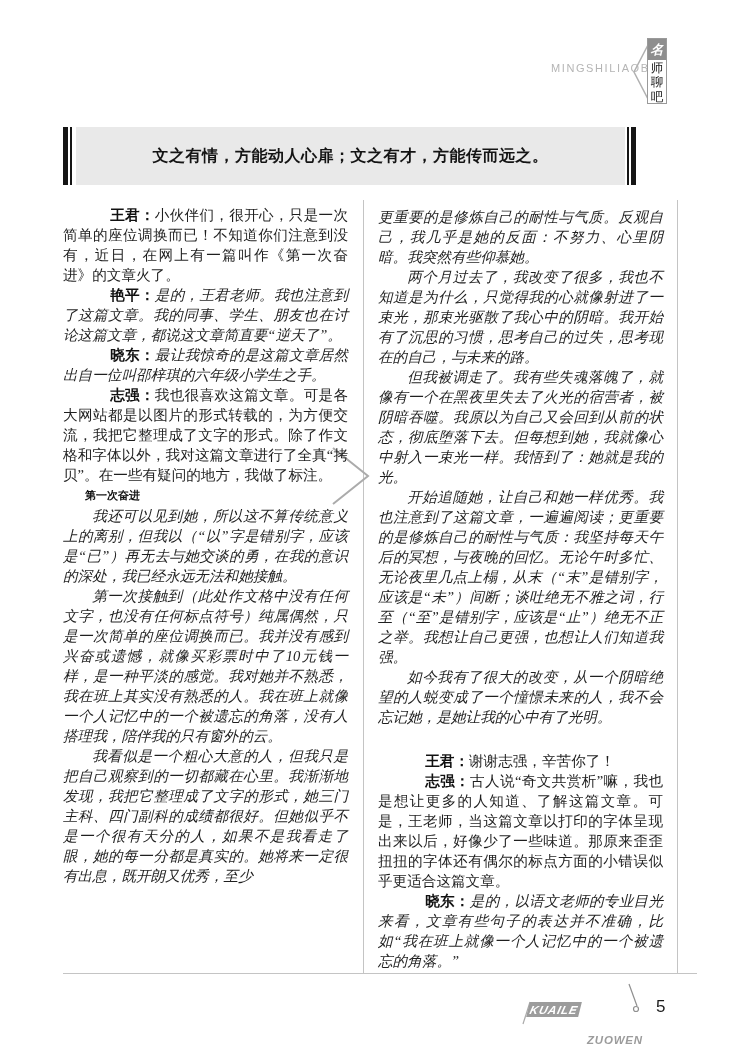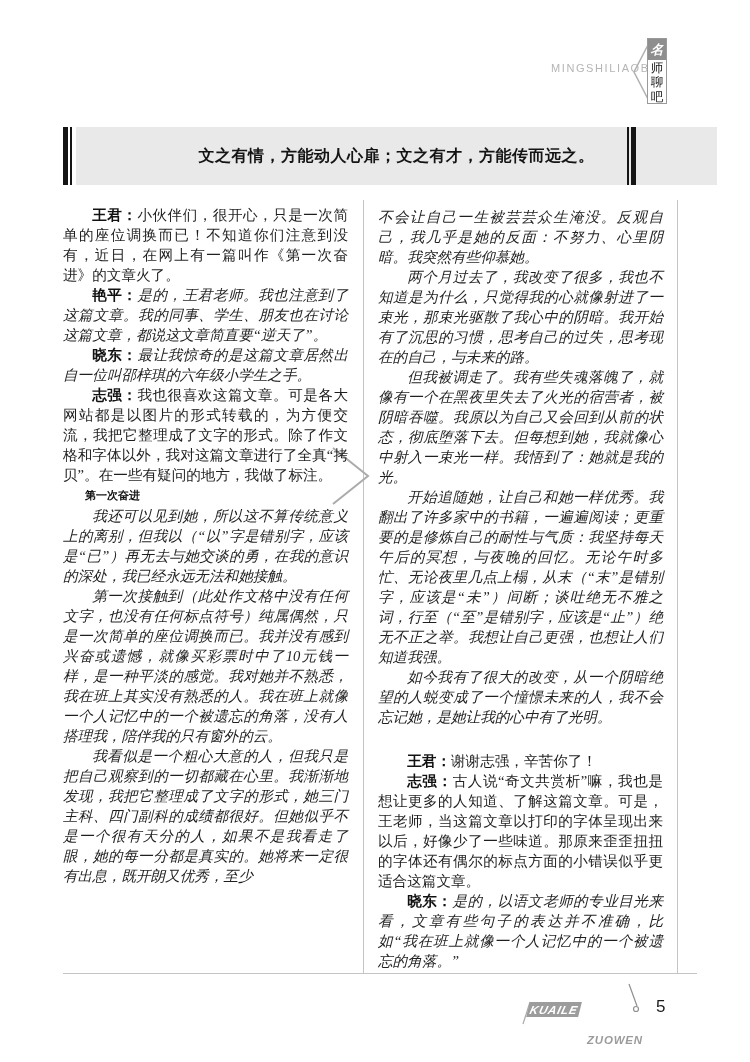--- a/index.html
+++ b/index.html
@@ -16,39 +16,39 @@
            justify-content:center;font-size:13px;font-style:italic;font-weight:bold;}
   .tab-rest{display:flex;flex-direction:column;align-items:center;padding-top:1px;}
   .tab-rest span{font-size:12.5px;line-height:14.3px;color:#222;font-family:"Liberation Sans",sans-serif;}
 
   
   .bar{position:absolute;background:#151515;}
   .bar-l-thick{left:63px;top:127px;width:5px;height:58px;}
   .bar-l-thin{left:70px;top:127px;width:2px;height:58px;}
   .bar-r-thin{left:627px;top:127px;width:2px;height:58px;}
   .bar-r-thick{left:631px;top:127px;width:5px;height:58px;}
-  .banner{position:absolute;left:76px;top:127px;width:641px;height:58px;background:#e9e9e9;
+  .banner{position:absolute;left:76px;top:127px;width:549px;height:58px;background:#e9e9e9;
           display:flex;align-items:center;justify-content:center;}
   .banner-quote{font-family:"Liberation Sans",sans-serif;font-weight:bold;font-size:16px;
                 color:#141414;letter-spacing:0.5px;}
 
   
   .vline-mid{position:absolute;left:363px;top:200px;width:1px;height:773px;background:#c4c4c4;}
   .vline-right{position:absolute;left:677px;top:200px;width:1px;height:773px;background:#c4c4c4;}
   .hline-bottom{position:absolute;left:63px;top:973px;width:634px;height:1px;background:#c4c4c4;}
   .divider-chevron{position:absolute;left:330px;top:445px;}
 
   
   .col{position:absolute;width:285px;font-size:14.6px;line-height:20px;}
   .col-left{left:63px;top:205px;}
   .col-right{left:378px;top:207px;}
   .col p{margin:0;text-align:justify;text-indent:2em;}
   .kaiti{font-style:italic;}
   .song{font-style:normal;}
-  .spk{font-family:"Liberation Sans",sans-serif;font-weight:bold;font-style:normal;color:#111;}
+  .spk{font-family:"Liberation Sans",sans-serif;font-weight:bold;font-style:normal;color:#111;margin-left:18px;}
   .essay-title{text-align:center;text-indent:0;font-family:"Liberation Sans",sans-serif;
                font-weight:bold;font-size:11px;line-height:21px;color:#111;margin-top:1px;}
   .essay-author{text-align:center;text-indent:0;line-height:20px;}
   .no-indent{text-indent:0 !important;}
   .gap-top{margin-top:24px !important;}
 
   
   .footer-svg{position:absolute;left:515px;top:978px;}
   .logo-kuaile{position:absolute;left:528px;top:1002px;width:52px;height:15px;background:#9c9c9c;
                transform:skewX(-14deg);display:flex;align-items:center;justify-content:center;}
@@ -97,24 +97,24 @@
     <p class="kaiti"><span class="spk">艳平：</span><span>是的，王君老师。我也注意到了这篇文章。我的同事、学生、朋友也在讨论这篇文章，都说这文章简直要“逆天了”。</span></p>
     <p class="kaiti"><span class="spk">晓东：</span><span>最让我惊奇的是这篇文章居然出自一位叫邵梓琪的六年级小学生之手。</span></p>
     <p class="song"><span class="spk">志强：</span><span>我也很喜欢这篇文章。可是各大网站都是以图片的形式转载的，为方便交流，我把它整理成了文字的形式。除了作文格和字体以外，我对这篇文章进行了全真“拷贝”。在一些有疑问的地方，我做了标注。</span></p>
     <p class="essay-title">第一次奋进</p>
     <p class="kaiti">我还可以见到她，所以这不算传统意义上的离别，但我以（“以”字是错别字，应该是“已”）再无去与她交谈的勇，在我的意识的深处，我已经永远无法和她接触。</p>
     <p class="kaiti">第一次接触到（此处作文格中没有任何文字，也没有任何标点符号）纯属偶然，只是一次简单的座位调换而已。我并没有感到兴奋或遗憾，就像买彩票时中了10元钱一样，是一种平淡的感觉。我对她并不熟悉，我在班上其实没有熟悉的人。我在班上就像一个人记忆中的一个被遗忘的角落，没有人搭理我，陪伴我的只有窗外的云。</p>
     <p class="kaiti">我看似是一个粗心大意的人，但我只是把自己观察到的一切都藏在心里。我渐渐地发现，我把它整理成了文字的形式，她三门主科、四门副科的成绩都很好。但她似乎不是一个很有天分的人，如果不是我看走了眼，她的每一分都是真实的。她将来一定很有出息，既开朗又优秀，至少</p>
   </div>
 
   <div class="col col-right">
-    <p class="kaiti no-indent">不会让自己一生被芸芸众生淹没。反观自己，我几乎是她的反面：不努力、心里阴暗。我突然有些仰慕她。</p>
+    <p class="kaiti no-indent">更重要的是修炼自己的耐性与气质。反观自己，我几乎是她的反面：不努力、心里阴暗。我突然有些仰慕她。</p>
     <p class="kaiti">两个月过去了，我改变了很多，我也不知道是为什么，只觉得我的心就像射进了一束光，那束光驱散了我心中的阴暗。我开始有了沉思的习惯，思考自己的过失，思考现在的自己，与未来的路。</p>
     <p class="kaiti">但我被调走了。我有些失魂落魄了，就像有一个在黑夜里失去了火光的宿营者，被阴暗吞噬。我原以为自己又会回到从前的状态，彻底堕落下去。但每想到她，我就像心中射入一束光一样。我悟到了：她就是我的光。</p>
-    <p class="kaiti">开始追随她，让自己和她一样优秀。我翻出了许多家中的书籍，一遍遍阅读；更重要的是修炼自己的耐性与气质：我坚持每天午后的冥想，与夜晚的回忆。无论午时多忙、无论夜里几点上榻，从末（“末”是错别字，应该是“未”）间断；谈吐绝无不雅之词，行至（“至”是错别字，应该是“止”）绝无不正之举。我想让自己更强，也想让人们知道我强。</p>
+    <p class="kaiti">开始追随她，让自己和她一样优秀。我也注意到了这篇文章，一遍遍阅读；更重要的是修炼自己的耐性与气质：我坚持每天午后的冥想，与夜晚的回忆。无论午时多忙、无论夜里几点上榻，从末（“末”是错别字，应该是“未”）间断；谈吐绝无不雅之词，行至（“至”是错别字，应该是“止”）绝无不正之举。我想让自己更强，也想让人们知道我强。</p>
     <p class="kaiti">如今我有了很大的改变，从一个阴暗绝望的人蜕变成了一个憧憬未来的人，我不会忘记她，是她让我的心中有了光明。</p>
     <p class="song gap-top"><span class="spk">王君：</span><span>谢谢志强，辛苦你了！</span></p>
     <p class="song"><span class="spk">志强：</span><span>古人说“奇文共赏析”嘛，我也是想让更多的人知道、了解这篇文章。可是，王老师，当这篇文章以打印的字体呈现出来以后，好像少了一些味道。那原来歪歪扭扭的字体还有偶尔的标点方面的小错误似乎更适合这篇文章。</span></p>
     <p class="kaiti"><span class="spk">晓东：</span><span>是的，以语文老师的专业目光来看，文章有些句子的表达并不准确，比如“我在班上就像一个人记忆中的一个被遗忘的角落。”</span></p>
   </div>
 
   <svg class="footer-svg" width="135" height="60">
     <line x1="15" y1="24" x2="8" y2="46" stroke="#aaaaaa" stroke-width="1.2"></line>
     <line x1="114" y1="6" x2="122" y2="28" stroke="#8f8f8f" stroke-width="1.2"></line>
     <circle cx="121" cy="31" r="2.5" fill="none" stroke="#8f8f8f" stroke-width="1.2"></circle>

